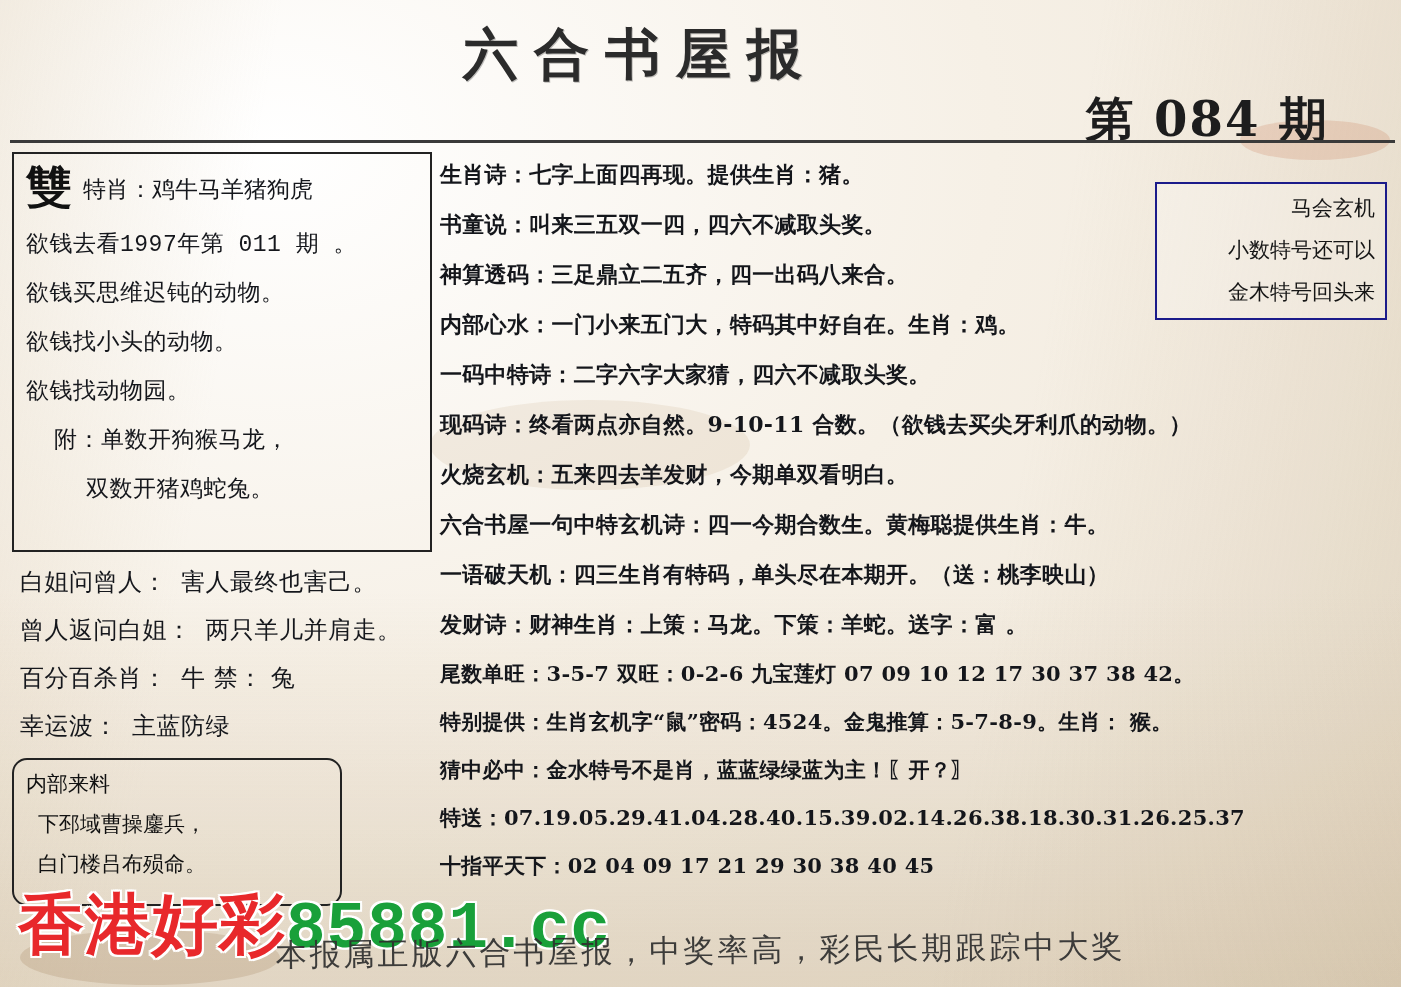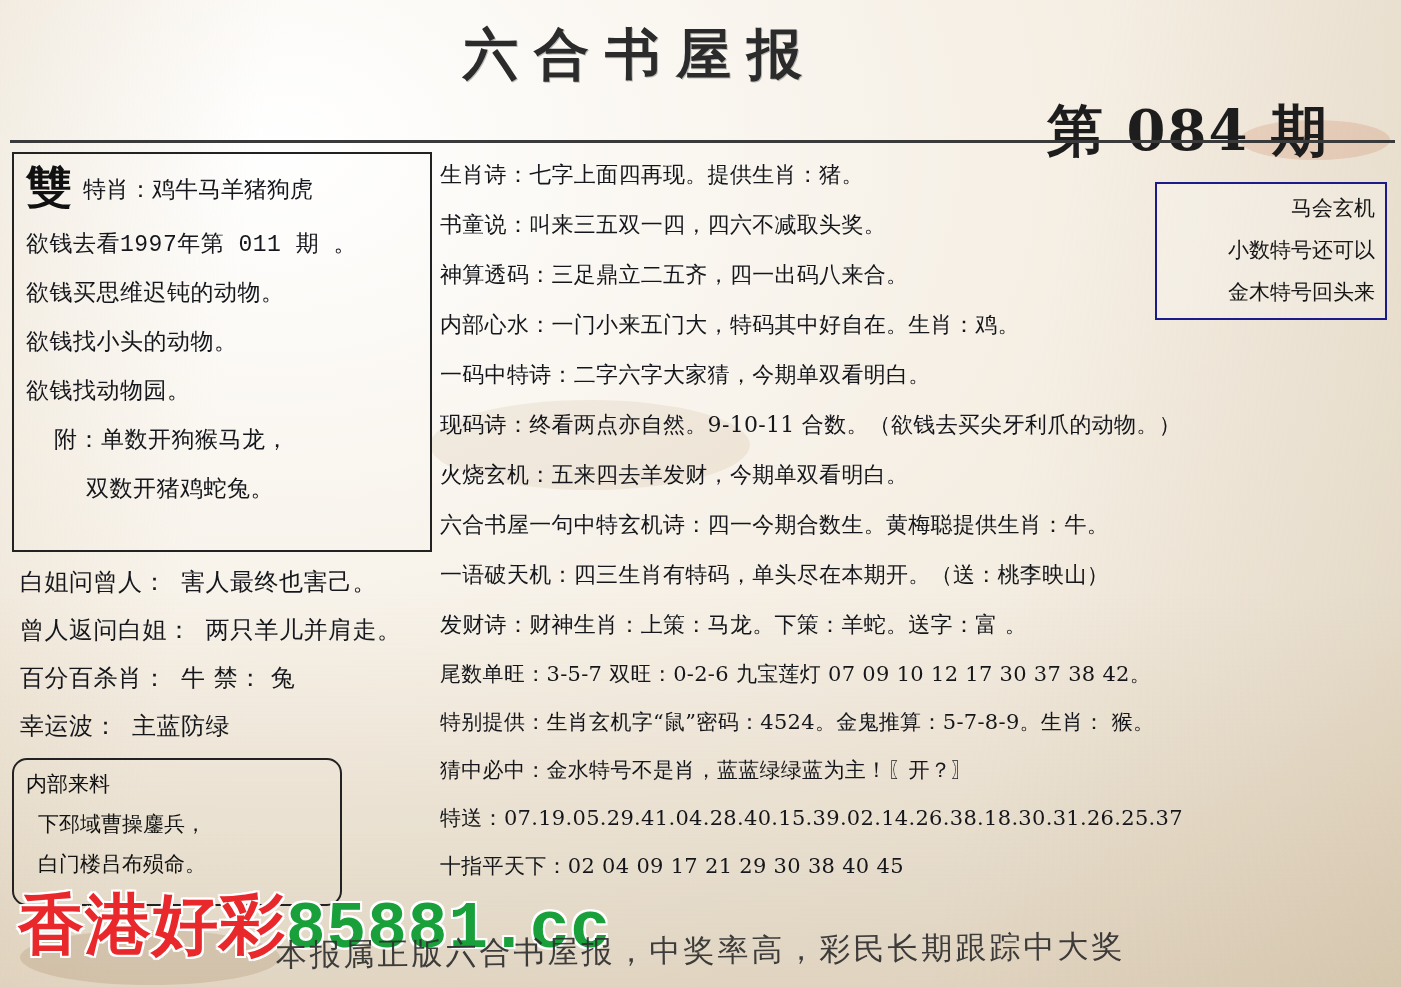--- a/index.html
+++ b/index.html
@@ -48,24 +48,24 @@
   .masthead-title {
     font-family: "DejaVu Serif", serif;
     font-size: 55px;
     font-weight: bold;
     letter-spacing: 16px;
     color: #2b2b2b;
     text-shadow: 1px 1px 0 rgba(0,0,0,0.25);
   }
   .issue {
     position: absolute;
-    top: 94px;
+    top: 88px;
     right: 72px;
     font-family: "DejaVu Serif", serif;
-    font-size: 56px;
+    font-size: 48px;
     font-weight: bold;
     color: #1d1d1d;
     letter-spacing: 2px;
   }
   .rule-top {
     position: absolute;
     top: 140px;
     left: 10px;
     width: 1385px;
     height: 3px;
@@ -144,20 +144,21 @@
     margin-bottom: 12px;
     padding-left: 12px;
   }
 
   
   .mid-col {
     position: absolute;
     top: 160px;
     left: 440px;
     width: 930px;
+    font-weight: bold;
   }
   .mid-line {
     font-family: "DejaVu Serif", serif;
     font-size: 22px;
     color: #14161b;
     margin-bottom: 20px;
     letter-spacing: 0.3px;
     white-space: nowrap;
   }
   .mid-line.small { font-size: 21px; }
@@ -276,21 +277,21 @@
       <div class="inner-line">下邳域曹操鏖兵，</div>
       <div class="inner-line">白门楼吕布殒命。</div>
     </div>
   </div>
 
   <div class="mid-col">
     <div class="mid-line">生肖诗：七字上面四再现。提供生肖：猪。</div>
     <div class="mid-line">书童说：叫来三五双一四，四六不减取头奖。</div>
     <div class="mid-line">神算透码：三足鼎立二五齐，四一出码八来合。</div>
     <div class="mid-line">内部心水：一门小来五门大，特码其中好自在。生肖：鸡。</div>
-    <div class="mid-line">一码中特诗：二字六字大家猜，今期单双看明白。</div>
+    <div class="mid-line">一码中特诗：二字六字大家猜，四六不减取头奖。</div>
     <div class="mid-line">现码诗：终看两点亦自然。9-10-11 合数。（欲钱去买尖牙利爪的动物。）</div>
     <div class="mid-line">火烧玄机：五来四去羊发财，今期单双看明白。</div>
     <div class="mid-line">六合书屋一句中特玄机诗：四一今期合数生。黄梅聪提供生肖：牛。</div>
     <div class="mid-line">一语破天机：四三生肖有特码，单头尽在本期开。（送：桃李映山）</div>
     <div class="mid-line">发财诗：财神生肖：上策：马龙。下策：羊蛇。送字：富 。</div>
     <div class="mid-line small">尾数单旺：3-5-7 双旺：0-2-6 九宝莲灯 07 09 10 12 17 30 37 38 42。</div>
     <div class="mid-line small">特别提供：生肖玄机字“鼠”密码：4524。金鬼推算：5-7-8-9。生肖： 猴。</div>
     <div class="mid-line small">猜中必中：金水特号不是肖，蓝蓝绿绿蓝为主！〖开？〗</div>
     <div class="mid-line small">特送：07.19.05.29.41.04.28.40.15.39.02.14.26.38.18.30.31.26.25.37</div>
     <div class="mid-line small">十指平天下：02 04 09 17 21 29 30 38 40 45</div>

